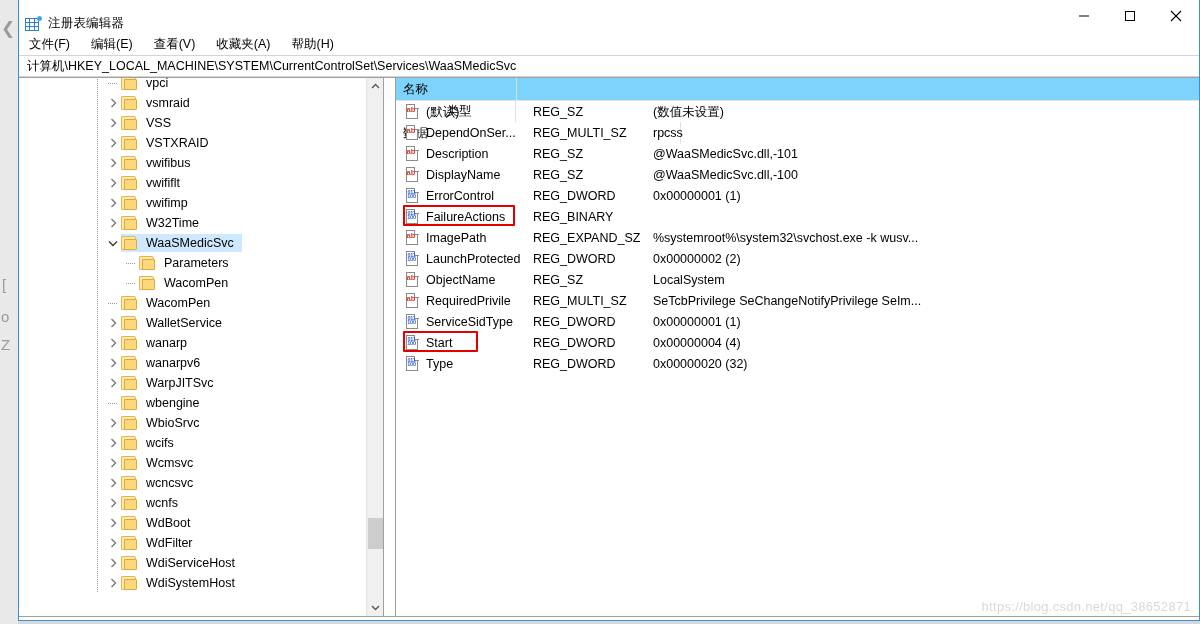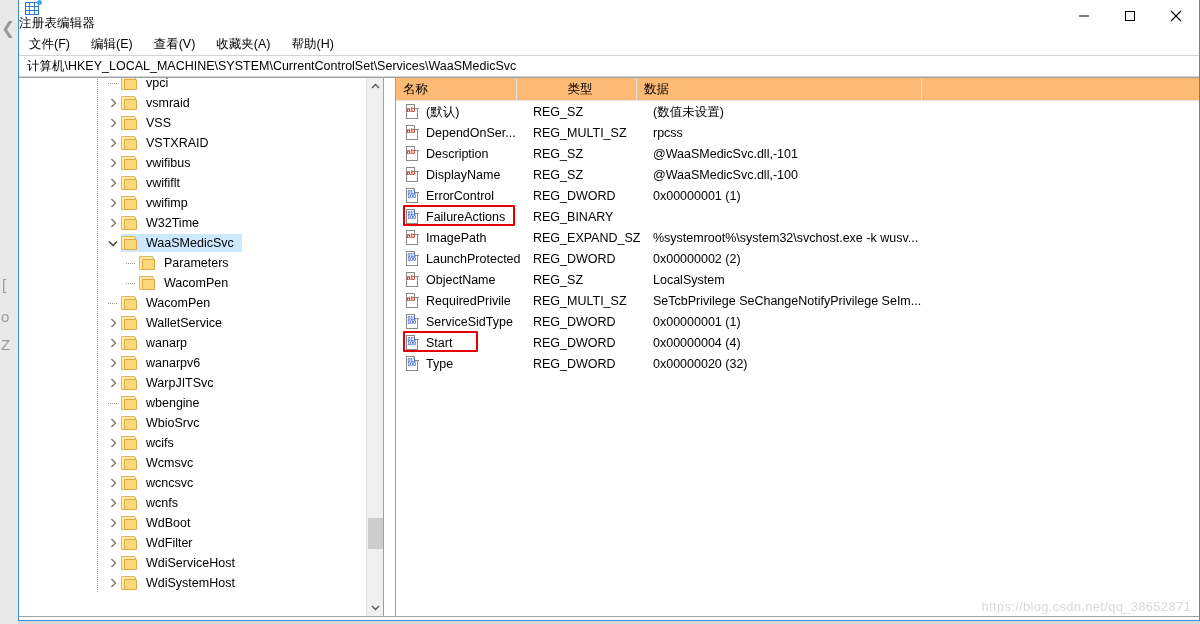--- a/index.html
+++ b/index.html
@@ -33,23 +33,22 @@
     border: 1px solid #3b8fd4;
     border-top: none;
     display: flex; flex-direction: column;
   }
 
   
   #title-bar {
     height: 33px; min-height: 33px;
     background: #ffffff;
     border-bottom: 1px solid #ffffff;
-    display: flex; align-items: flex-start;
-    position: relative;
-    flex-direction: column;
+    display: flex; align-items: flex-end;
+    position: relative;
   }
   #app-icon {
     width: 16px; height: 16px;
     margin-left: 6px; margin-right: 7px;
     position: relative;
   }
   #app-icon .grid {
     position: absolute; left: 0; top: 2px;
     width: 14px; height: 13px;
     background: #2f7dd1;
@@ -234,22 +233,23 @@
   #value-pane {
     flex: 1;
     position: relative;
     background: #ffffff;
     overflow: hidden;
   }
   #value-header {
     height: 23px;
     display: flex;
     border-bottom: 1px solid #e3e3e3;
-    background: #fdba74;
-    position: relative;
+    background: #7dd3fc;
+    position: relative;
+    flex-direction: column;
   }
   .vh-cell {
     font-size: 12.5px; color: #000000;
     padding-left: 7px;
     line-height: 22px;
     position: relative;
     border-right: 1px solid #e0e0e0;
     cursor: default;
     white-space: nowrap;
   }

